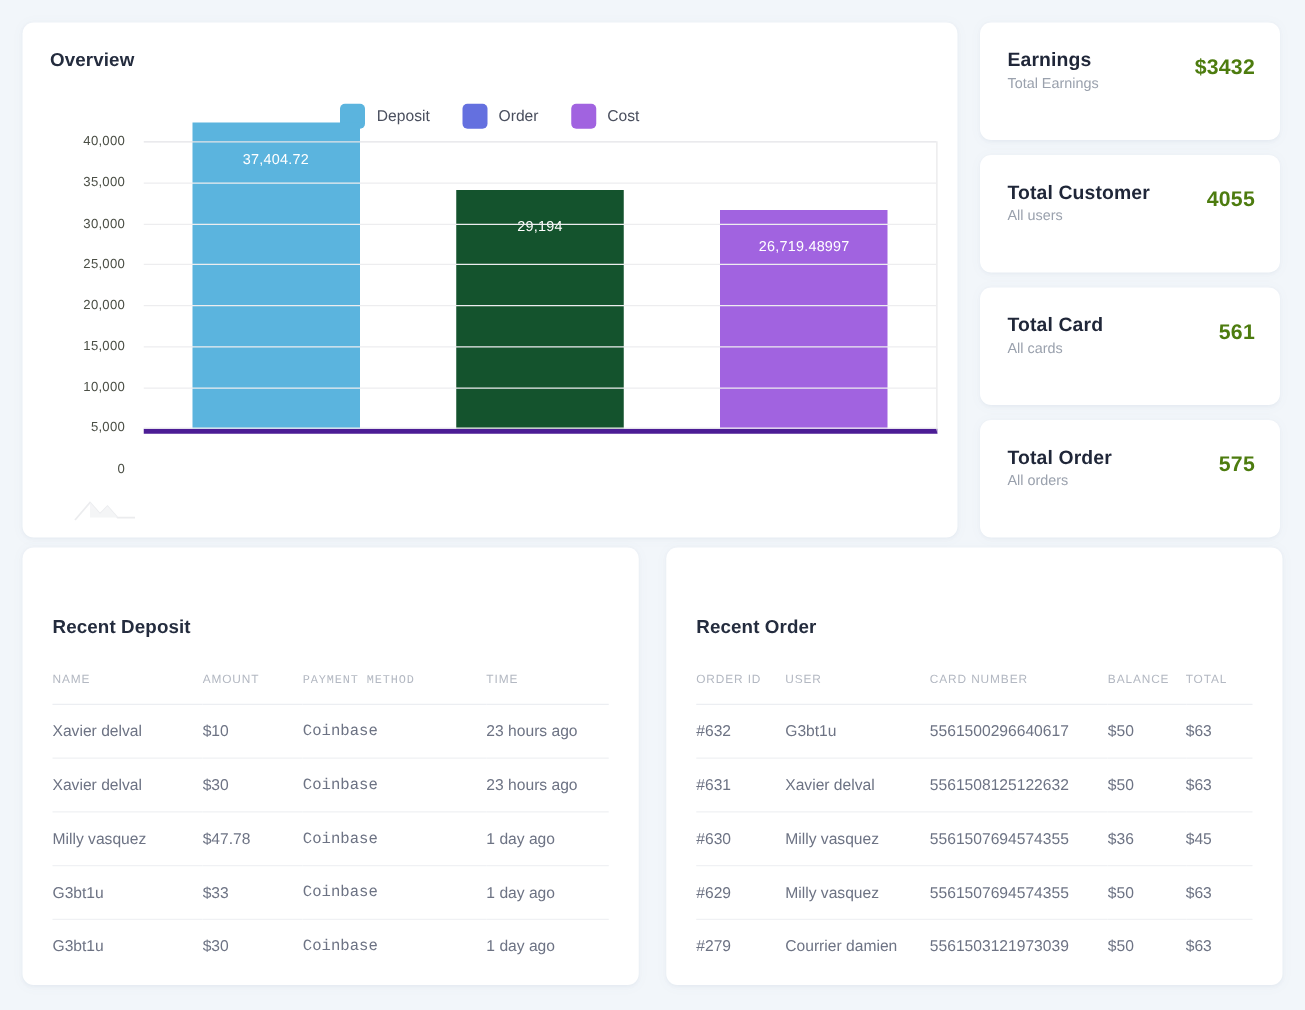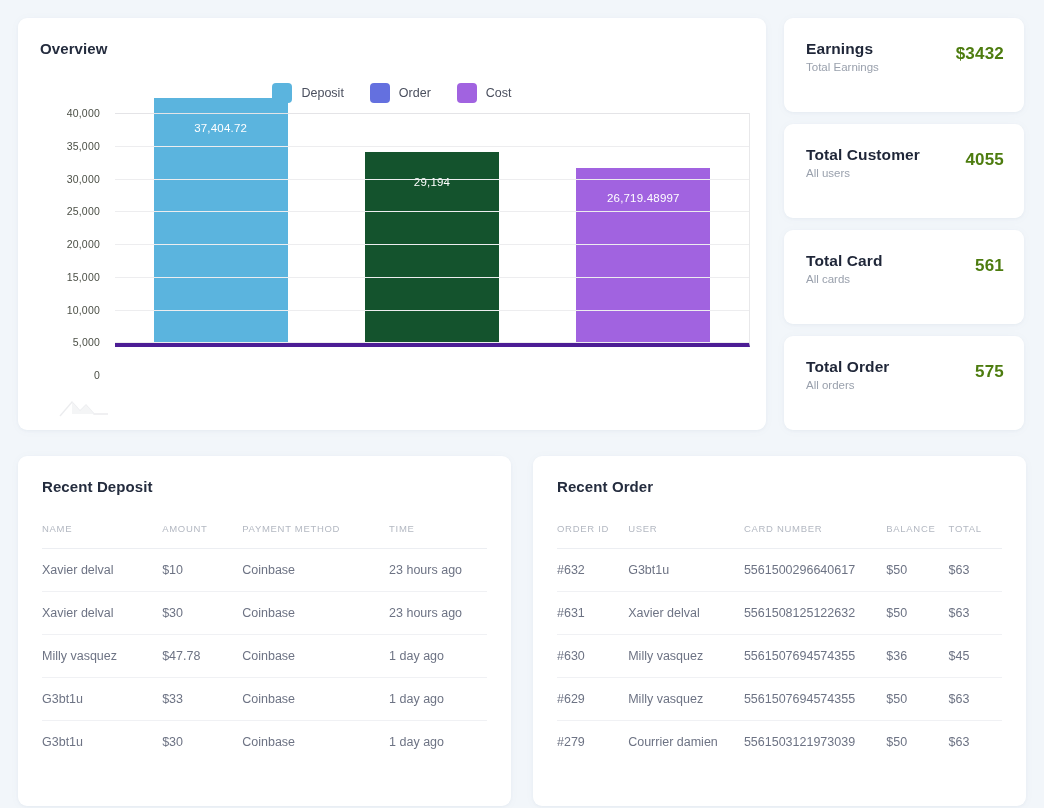--- a/index.html
+++ b/index.html
@@ -12,21 +12,21 @@
     -webkit-font-smoothing: antialiased;
     overflow: hidden;
   }
 
   .dashboard {
     width: 1044px;
     height: 808px;
     padding: 18px 18px 0 18px;
     display: flex;
     flex-direction: column;
-    gap: 26px;
+    gap: 8px;
   }
 
   .top-row {
     display: flex;
     gap: 18px;
     height: 412px;
   }
 
   .card {
     background: #ffffff;
@@ -214,20 +214,21 @@
     padding: 22px 24px 0 24px;
     overflow: hidden;
   }
 
   .table-title {
     font-size: 15px;
     font-weight: bold;
     color: #242c3e;
     letter-spacing: 0.1px;
     margin-bottom: 28px;
+    margin-top: 33px;
   }
 
   table { width: 100%; border-collapse: collapse; }
 
   thead th {
     text-align: left;
     font-size: 9.5px;
     font-weight: normal;
     color: #b3b8c2;
     letter-spacing: 0.7px;
@@ -240,21 +241,21 @@
     color: #6d7384;
     padding: 14px 0 14px 0;
     border-top: 1px solid #f0f1f4;
     white-space: nowrap;
   }
 
   tbody tr:first-child td { border-top: 1px solid #eceef2; }
 
   .tbl-deposit th:nth-child(1), .tbl-deposit td:nth-child(1) { width: 27%; }
   .tbl-deposit th:nth-child(2), .tbl-deposit td:nth-child(2) { width: 18%; }
-  .tbl-deposit th:nth-child(3), .tbl-deposit td:nth-child(3) { width: 33%; }
+  .tbl-deposit th:nth-child(3), .tbl-deposit td:nth-child(3) { width: 33%; font-family: Liberation Mono, monospace; }
 
   .tbl-order th:nth-child(1), .tbl-order td:nth-child(1) { width: 16%; }
   .tbl-order th:nth-child(2), .tbl-order td:nth-child(2) { width: 26%; }
   .tbl-order th:nth-child(3), .tbl-order td:nth-child(3) { width: 32%; }
   .tbl-order th:nth-child(4), .tbl-order td:nth-child(4) { width: 14%; }
 </style>
 </head>
 <body>
 
 <div class="dashboard">

